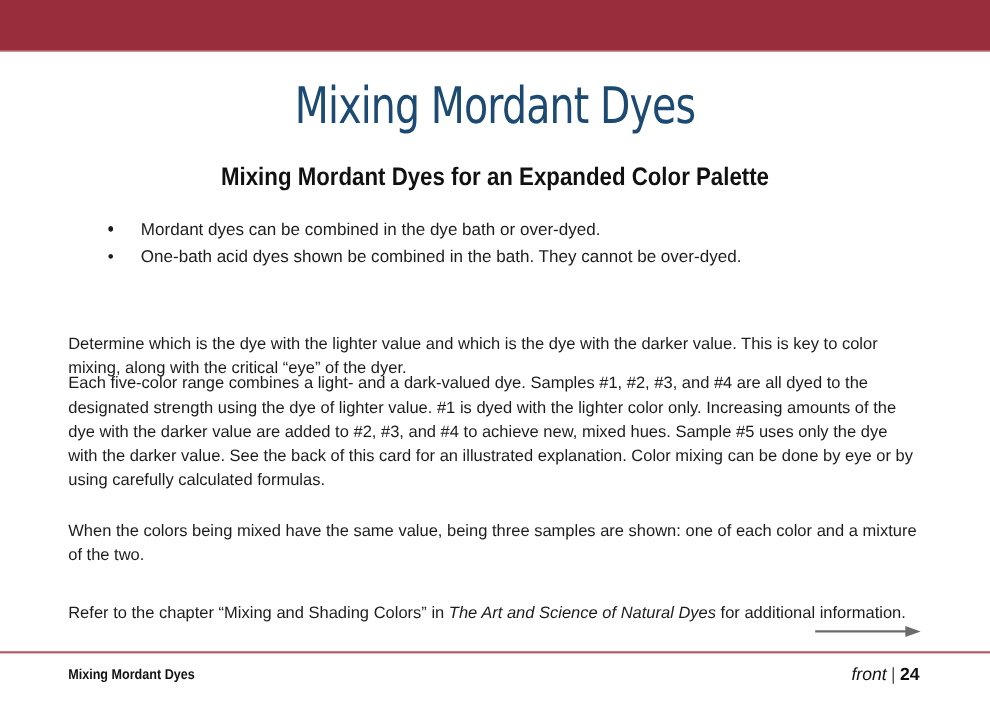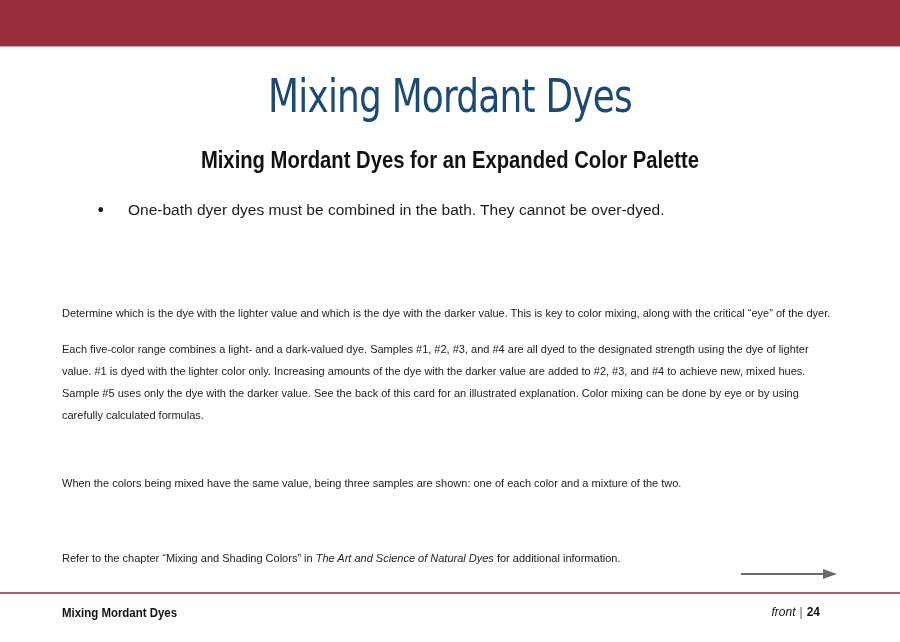--- a/index.html
+++ b/index.html
@@ -38,21 +38,21 @@
     .bullets {
       position: absolute; left: 92px; top: 197px; width: 715px;
       list-style: none;
       font-size: 15.5px; line-height: 23px; color: #1c1c1c;
     }
     .bullets li { position: relative; padding-left: 36px; margin-bottom: 1px; text-align: justify; }
     .bullets li .dot { position: absolute; left: 6px; top: 0; }
 
     .para {
       position: absolute; left: 62px; width: 775px;
-      font-size: 11px; line-height: 22px; color: #1c1c1c;
+      font-size: 15px; line-height: 22px; color: #1c1c1c;
     }
     .p1 { top: 302px; }
     .p2 { top: 338px; }
     .p3 { top: 472px; }
     .p4 { top: 526px; margin-top: 21px; }
     .para em { font-style: italic; }
 
     .next-arrow {
       position: absolute; left: 741px; top: 568px; width: 96px; height: 12px;
     }
@@ -61,45 +61,46 @@
       position: absolute; left: 0; top: 592px; width: 900px; height: 2px;
       background: #b65a67;
     }
 
     .footer-left {
       position: absolute; left: 62px; top: 605px;
       font-size: 13px; font-weight: bold; color: #111;
       transform: scaleX(0.88); transform-origin: left;
     }
     .footer-right {
-      position: absolute; right: 80px; top: 605px;
-      font-size: 12px; color: #111;
+      position: absolute; right: 64px; top: 605px;
+      font-size: 16px; color: #111;
     }
     .footer-right .side { font-style: italic; }
     .footer-right .sep { color: #555; margin: 0 4px; }
     .footer-right .page { font-weight: bold; }
   </style>
 </head>
 <body>
 
 <div class="top-band"></div>
 
 <h1 class="page-title">Mixing Mordant Dyes</h1>
 <h2 class="subtitle">Mixing Mordant Dyes for an Expanded Color Palette</h2>
 
 <ul class="bullets">
   <li>
     <span class="dot">•</span>
   </li>
   <li>
     <span class="dot">•</span>
+    <span>Mordant dyes can be combined in the dye bath or over-dyed.</span>
   </li>
   <li>
     <span class="dot">•</span>
-    <span>One-bath dyer dyes must be combined in the bath. They cannot be over-dyed.</span>
+    <span>One-bath acid dyes shown be combined in the bath. They cannot be over-dyed.</span>
   </li>
 </ul>
 
 <p class="para p1">Determine which is the dye with the lighter value and which is the dye with the darker value. This is key to color mixing, along with the critical “eye” of the dyer.</p>
 <p class="para p2">Each five-color range combines a light- and a dark-valued dye. Samples #1, #2, #3, and #4 are all dyed to the designated strength using the dye of lighter value. #1 is dyed with the lighter color only. Increasing amounts of the dye with the darker value are added to #2, #3, and #4 to achieve new, mixed hues. Sample #5 uses only the dye with the darker value. See the back of this card for an illustrated explanation. Color mixing can be done by eye or by using carefully calculated formulas.</p>
 <p class="para p3">When the colors being mixed have the same value, being three samples are shown: one of each color and a mixture of the two.</p>
 <p class="para p4"><span>Refer to the chapter “Mixing and Shading Colors” in </span><em>The Art and Science of Natural Dyes</em><span> for additional information.</span></p>
 
 <svg class="next-arrow" viewBox="0 0 96 12" xmlns="http://www.w3.org/2000/svg">
   <line x1="0" y1="6" x2="84" y2="6" stroke="#6b6b6b" stroke-width="2"></line>

